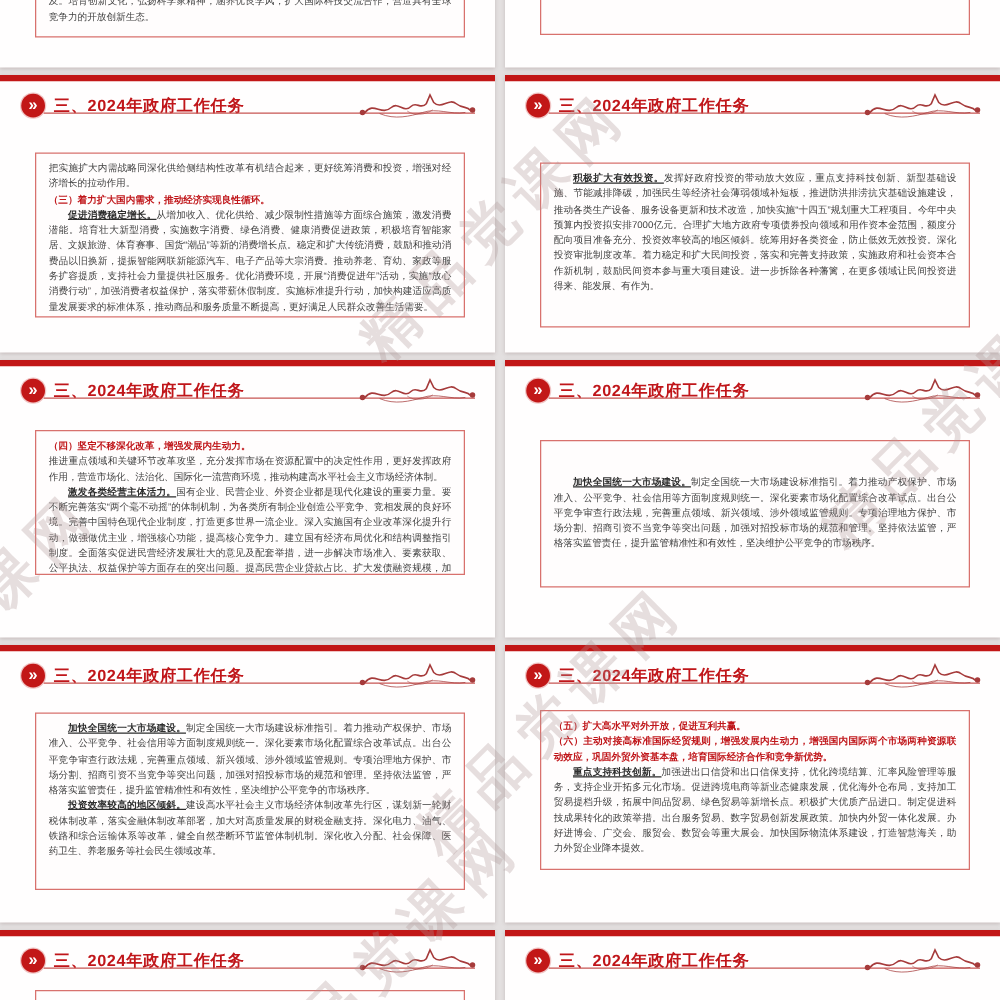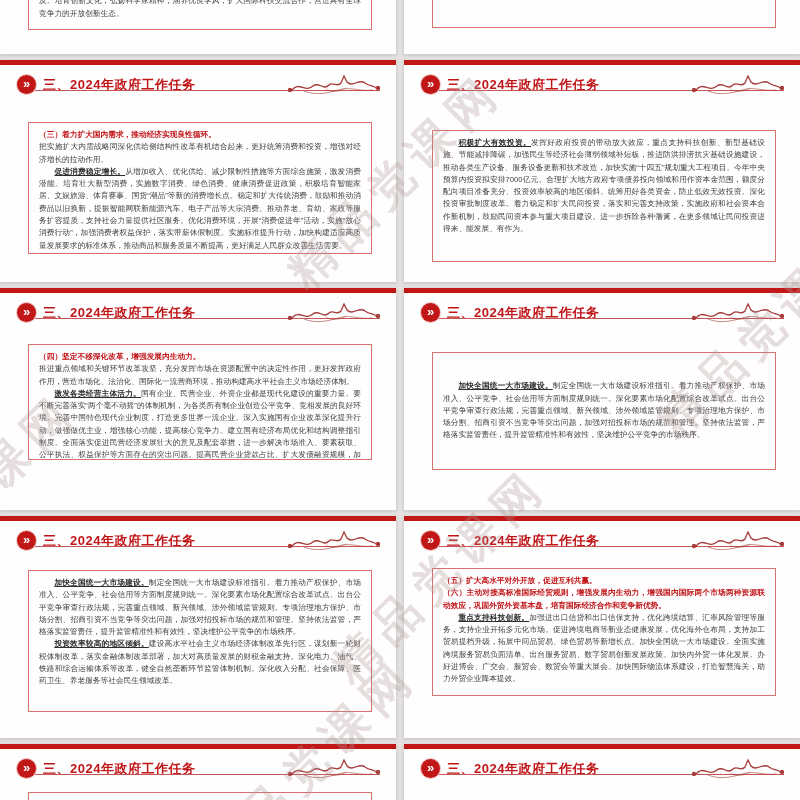--- a/index.html
+++ b/index.html
@@ -74,22 +74,22 @@
     <div class="topbar"></div>
     <div class="hdr">
       <div class="badge">»</div>
       <div class="htitle">三、2024年政府工作任务</div>
       <div class="hline"></div>
       <svg class="flour" viewBox="0 0 96 30">
           <use href="#flourish"></use>
         </svg>
     </div>
     <div class="cbox" style="top:62px;height:132px">
+      <p class="txt">把实施扩大内需战略同深化供给侧结构性改革有机结合起来，更好统筹消费和投资，增强对经济增长的拉动作用。</p>
       <p class="txt b-heading">（三）着力扩大国内需求，推动经济实现良性循环。</p>
-      <p class="txt">把实施扩大内需战略同深化供给侧结构性改革有机结合起来，更好统筹消费和投资，增强对经济增长的拉动作用。</p>
       <p class="txt b-lead"><span class="lead">促进消费稳定增长。</span><span>从增加收入、优化供给、减少限制性措施等方面综合施策，激发消费潜能。培育壮大新型消费，实施数字消费、绿色消费、健康消费促进政策，积极培育智能家居、文娱旅游、体育赛事、国货“潮品”等新的消费增长点。稳定和扩大传统消费，鼓励和推动消费品以旧换新，提振智能网联新能源汽车、电子产品等大宗消费。推动养老、育幼、家政等服务扩容提质，支持社会力量提供社区服务。优化消费环境，开展“消费促进年”活动，实施“放心消费行动”，加强消费者权益保护，落实带薪休假制度。实施标准提升行动，加快构建适应高质量发展要求的标准体系，推动商品和服务质量不断提高，更好满足人民群众改善生活需要。</span></p>
     </div>
   </div>
   <div class="slide col-r" style="top:60px">
     <div class="topbar"></div>
     <div class="hdr">
       <div class="badge">»</div>
       <div class="htitle">三、2024年政府工作任务</div>
       <div class="hline"></div>
       <svg class="flour" viewBox="0 0 96 30">
@@ -153,21 +153,21 @@
       <div class="badge">»</div>
       <div class="htitle">三、2024年政府工作任务</div>
       <div class="hline"></div>
       <svg class="flour" viewBox="0 0 96 30">
           <use href="#flourish"></use>
         </svg>
     </div>
     <div class="cbox" style="top:52px;height:128px">
       <p class="txt b-heading">（五）扩大高水平对外开放，促进互利共赢。</p>
       <p class="txt b-heading">（六）主动对接高标准国际经贸规则，增强发展内生动力，增强国内国际两个市场两种资源联动效应，巩固外贸外资基本盘，培育国际经济合作和竞争新优势。</p>
-      <p class="txt b-lead"><span class="lead">重点支持科技创新。</span><span>加强进出口信贷和出口信保支持，优化跨境结算、汇率风险管理等服务，支持企业开拓多元化市场。促进跨境电商等新业态健康发展，优化海外仓布局，支持加工贸易提档升级，拓展中间品贸易、绿色贸易等新增长点。加快全国统一大市场建设。全面实施跨境服务贸易负面清单。出台服务贸易、数字贸易创新发展政策。加快内外贸一体化发展。办好进博会、广交会、服贸会、数贸会等重大展会。加快国际物流体系建设，打造智慧海关，助力外贸企业降本提效。</span></p>
+      <p class="txt b-lead"><span class="lead">重点支持科技创新。</span><span>加强进出口信贷和出口信保支持，优化跨境结算、汇率风险管理等服务，支持企业开拓多元化市场。促进跨境电商等新业态健康发展，优化海外仓布局，支持加工贸易提档升级，拓展中间品贸易、绿色贸易等新增长点。积极扩大优质产品进口。制定促进科技成果转化的政策举措。出台服务贸易、数字贸易创新发展政策。加快内外贸一体化发展。办好进博会、广交会、服贸会、数贸会等重大展会。加快国际物流体系建设，打造智慧海关，助力外贸企业降本提效。</span></p>
     </div>
   </div>
 
   <div class="slide col-l" style="top:744px">
     <div class="topbar"></div>
     <div class="hdr">
       <div class="badge">»</div>
       <div class="htitle">三、2024年政府工作任务</div>
       <div class="hline"></div>
       <svg class="flour" viewBox="0 0 96 30">

